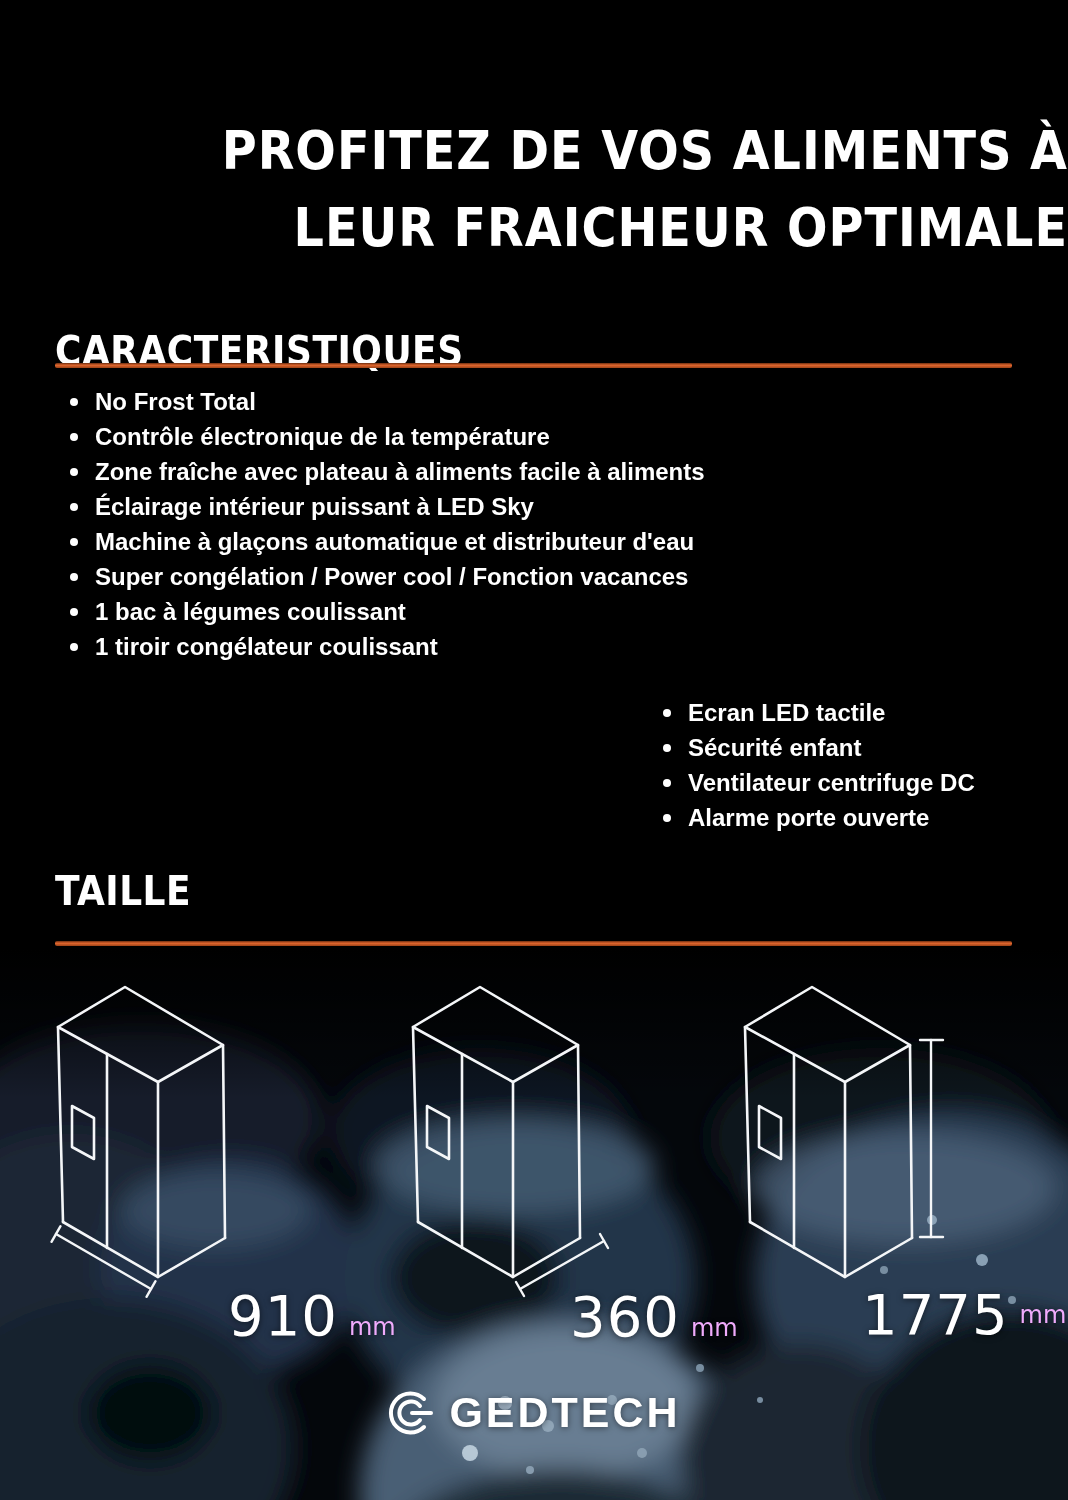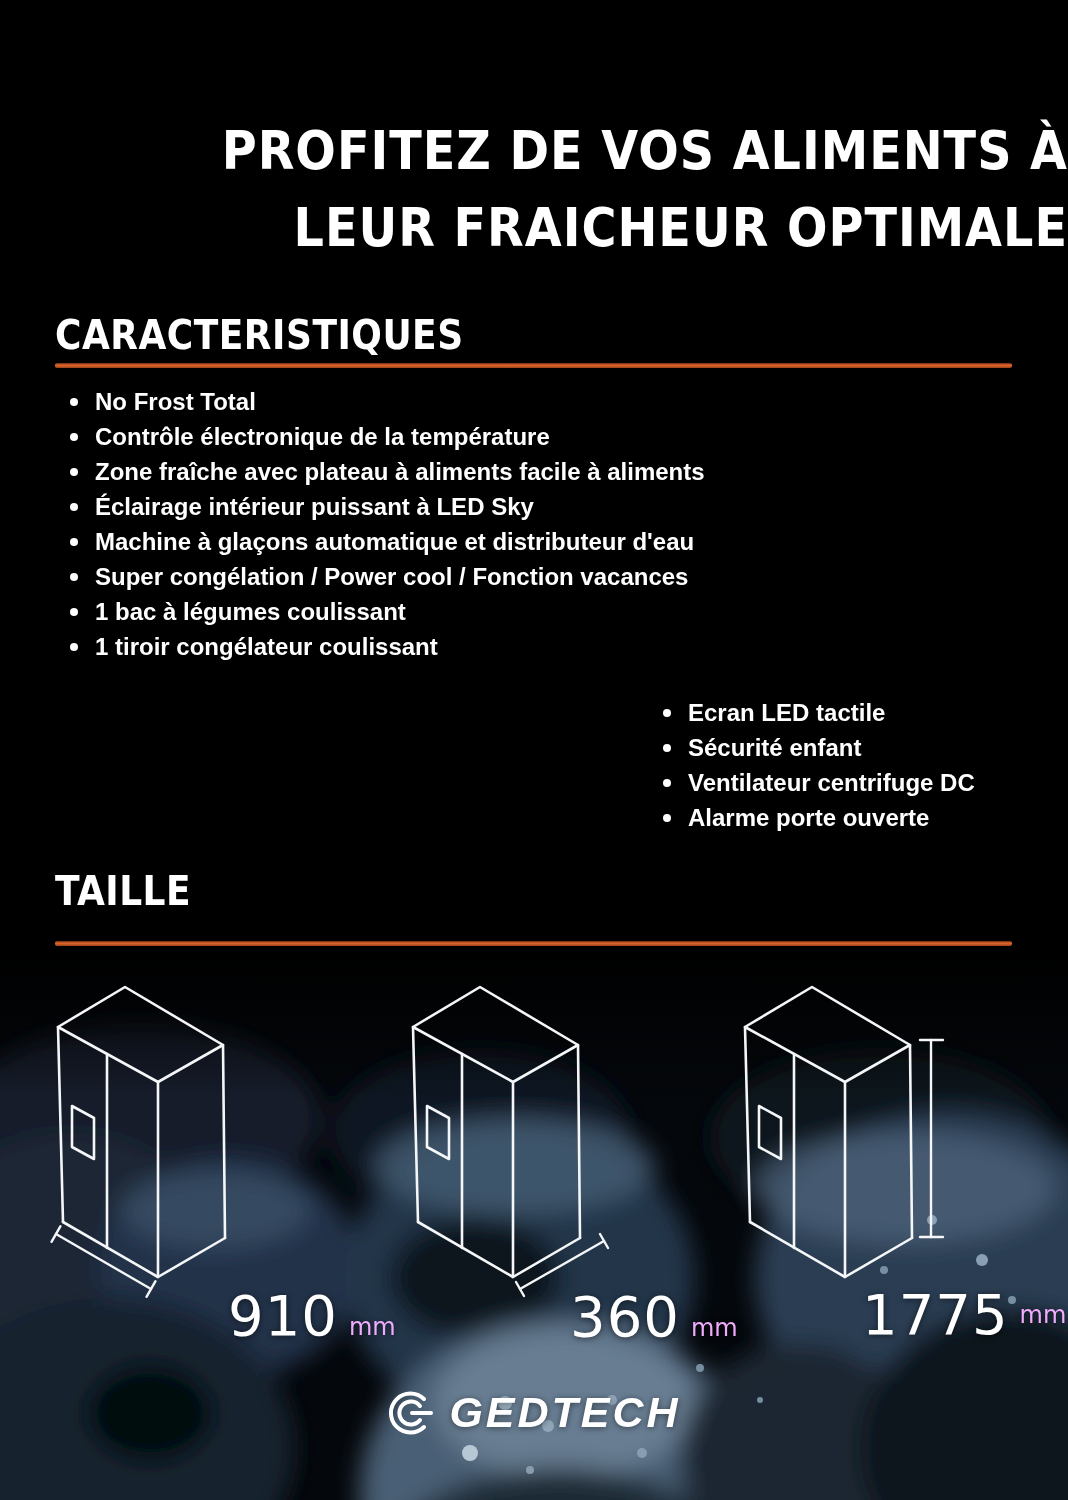--- a/index.html
+++ b/index.html
@@ -7,21 +7,21 @@
          font-family: "Liberation Sans", sans-serif; color: #fff; }
   .canvas { position: relative; width: 1068px; height: 1500px; background: #000; overflow: hidden; }
 
   
   .title { position: absolute; top: 64px; left: 0; right: 0; text-align: right;
            font-family: "DejaVu Sans", sans-serif; font-stretch: condensed;
            font-weight: 700; font-size: 53px; line-height: 77px; letter-spacing: 1px; z-index: 5; margin-top: 48px; }
   .section-h { position: absolute; left: 55px; margin: 0;
                font-family: "DejaVu Sans", sans-serif; font-stretch: condensed;
                font-weight: 700; font-size: 40px; letter-spacing: 0.5px; z-index: 5; }
-  #h-carac  { top: 312px; }
+  #h-carac  { top: 328px; }
   #h-taille { top: 868px; }
 
   .rule { position: absolute; left: 55px; width: 957px; height: 5px; border-radius: 2px;
           background: linear-gradient(to bottom, #6e2e10, #e0662e 45%, #9c4318); z-index: 5; }
   #rule-1 { top: 363px; }
   #rule-2 { top: 941px; }
 
   .bullets { position: absolute; margin: 0; padding: 0; list-style: none;
              font-weight: 700; font-size: 24px; z-index: 5; }
   .bullets li { position: relative; padding-left: 40px; margin-bottom: 11px; line-height: 24px; }
@@ -39,21 +39,21 @@
          font-family: "DejaVu Sans", sans-serif; }
   .dim .num  { font-size: 56px; font-weight: 500; letter-spacing: 1px;
                text-shadow: 0 1px 6px rgba(0,0,0,.55); }
   .dim .unit { font-size: 24px; font-weight: 400; color: #f0abfc;
                text-shadow: 0 1px 5px rgba(0,0,0,.55); }
   #dim-1 { top: 1283px; left: 228px; }
   #dim-2 { top: 1284px; left: 570px; }
   #dim-3 { top: 1282px; left: 862px; align-items: center; }
 
   .logo { position: absolute; top: 1388px; left: 0; right: 0; z-index: 4;
-          display: flex; justify-content: center; align-items: center; gap: 14px; font-style: italic; }
+          display: flex; justify-content: center; align-items: center; gap: 14px; }
   .logo-text { font-size: 43px; font-weight: 600; letter-spacing: 3px; color: #fff;
                text-shadow: 0 1px 6px rgba(0,0,0,.5); }
   .logo svg { display: block; }
 </style>
 </head>
 <body>
 
 <div class="canvas">
 
   <header class="title">

